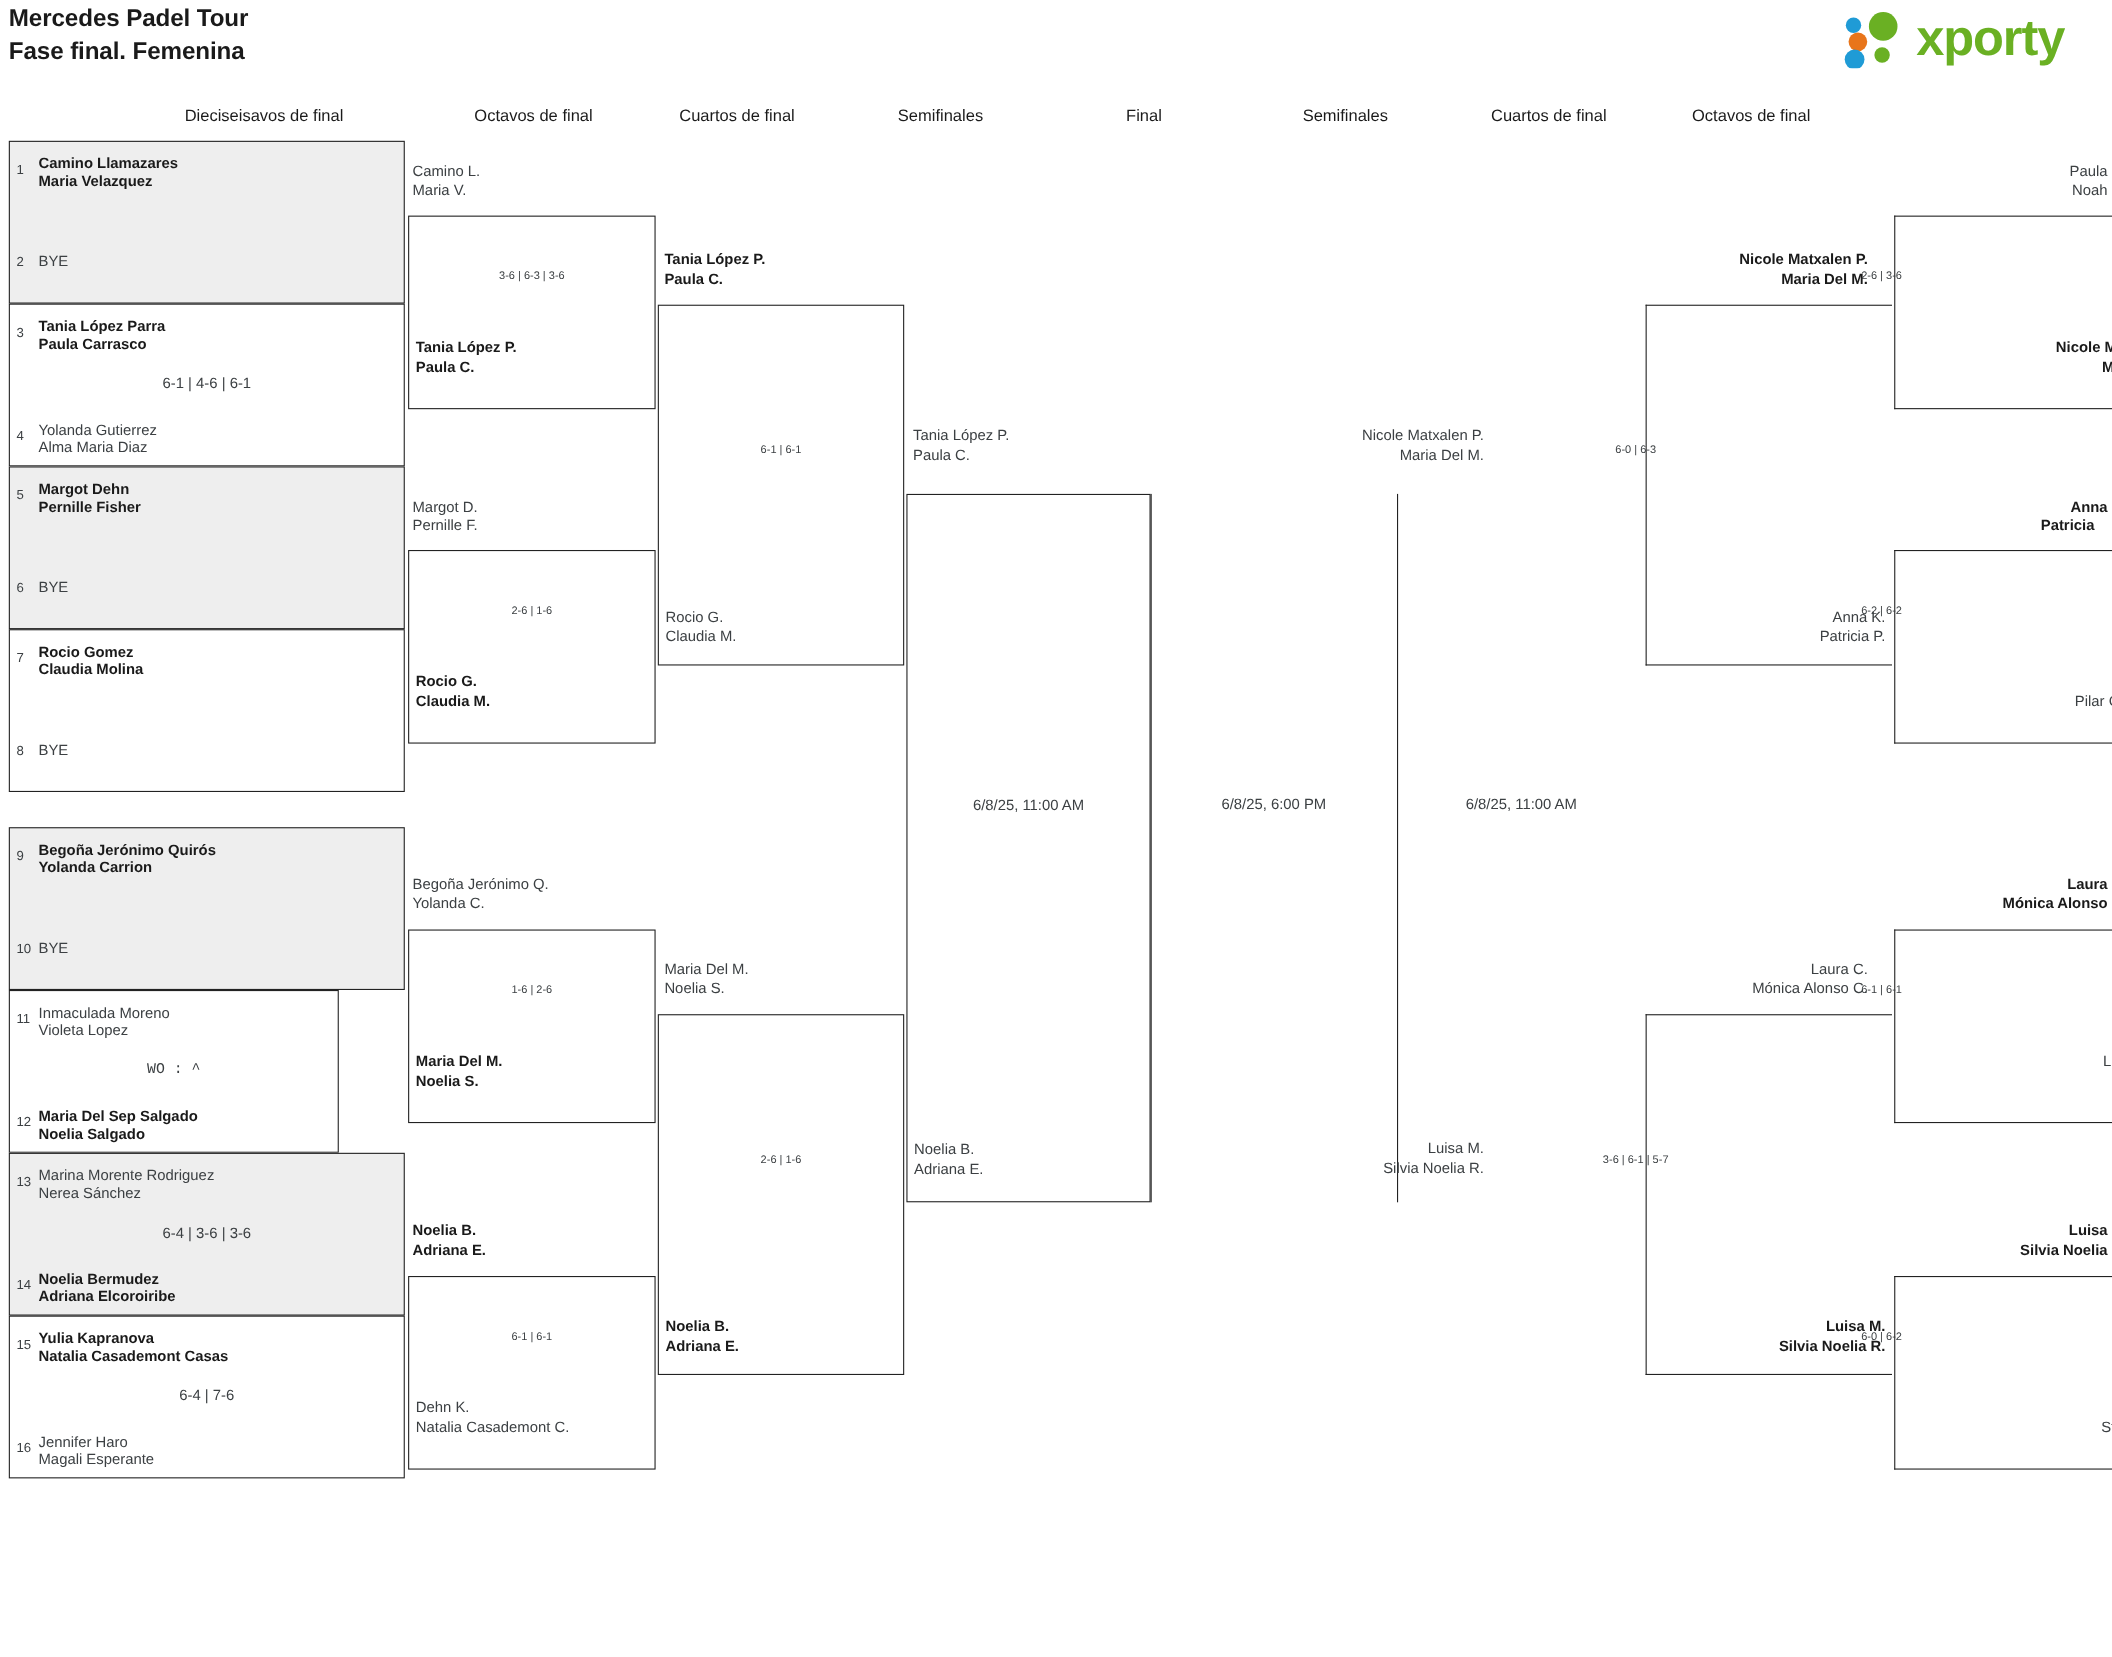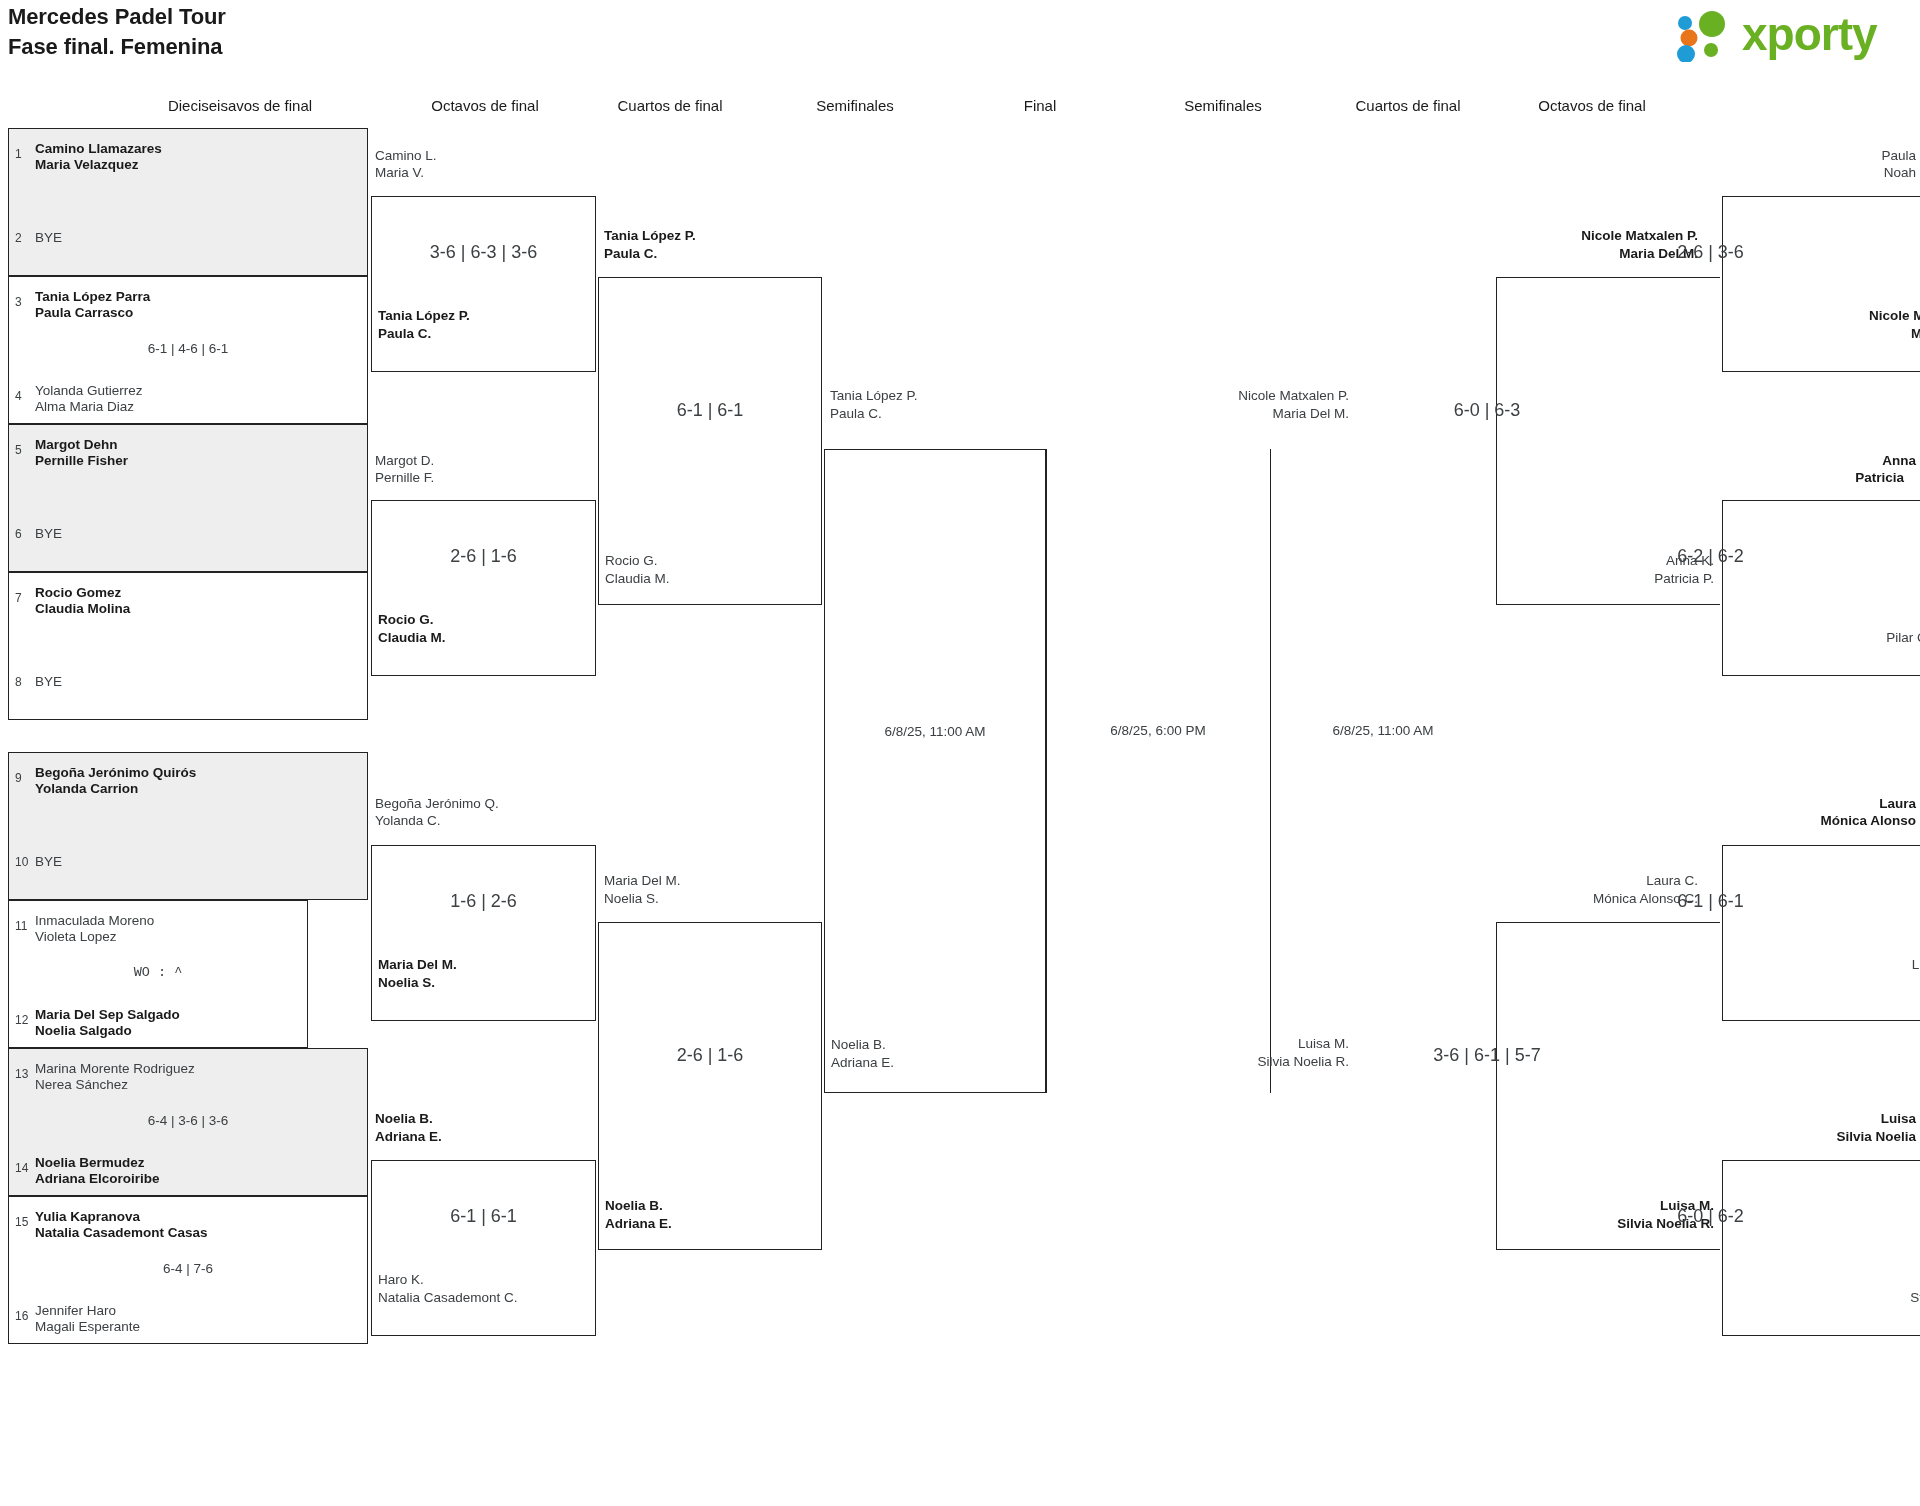--- a/index.html
+++ b/index.html
@@ -29,21 +29,21 @@
   .cell { position: absolute; }
   .r1 { border: 1px solid #222; }
   .r1.shade { background: #eeeeee; }
   .r1 .seed { position: absolute; left: 6px; font-size: 12px; color: #3c4043; line-height: 14px; }
   .r1 .nm { position: absolute; left: 26px; right: 6px; font-size: 13.5px; line-height: 16px; color: #3c4043; }
   .r1 .nm.win { font-weight: 700; color: #1a1a1a; }
   .r1 .byelabel { position: absolute; left: 26px; font-size: 13.5px; color: #3c4043; line-height: 16px; }
   .r1 .score { position: absolute; left: 0; right: 0; text-align: center; font-size: 13.5px; color: #3c4043; }
 
   .box { position: absolute; border: 1px solid #222; }
-  .boxscore { position: absolute; left: 0; right: 0; text-align: center; font-size: 18px; color: #3c4043; line-height: 16px; }
+  .boxscore { position: absolute; left: 0; right: 0; text-align: center; font-size: 10px; color: #3c4043; line-height: 16px; }
 
   .pl { position: absolute; font-size: 13.5px; line-height: 17px; color: #3c4043; white-space: nowrap; }
   .pl.win { font-weight: 700; color: #1a1a1a; }
   .pl.right { text-align: right; }
 
   .divider { position: absolute; background: #222; }
   .datelbl { position: absolute; font-size: 13.5px; color: #3c4043; text-align: center; white-space: nowrap; }
 </style>
 </head>
 <body>
@@ -168,21 +168,21 @@
   <div class="box" style="left:371px;top:845px;width:225px;height:176px;">
     <div class="boxscore" style="top:47px;">1-6 | 2-6</div>
     <div class="pl win" style="left:6px;top:110px;">Maria Del M.</div>
     <div class="pl win" style="left:6px;top:128px;">Noelia S.</div>
   </div>
 
   <div class="pl win" style="left:375px;top:1110px;">Noelia B.</div>
   <div class="pl win" style="left:375px;top:1128px;">Adriana E.</div>
   <div class="box" style="left:371px;top:1160px;width:225px;height:176px;">
     <div class="boxscore" style="top:47px;">6-1 | 6-1</div>
-    <div class="pl" style="left:6px;top:110px;">Haro K.</div>
+    <div class="pl" style="left:6px;top:110px;">Dehn K.</div>
     <div class="pl" style="left:6px;top:128px;">Natalia Casademont C.</div>
   </div>
 
   <div class="pl win" style="left:604px;top:227px;">Tania López P.</div>
   <div class="pl win" style="left:604px;top:245px;">Paula C.</div>
   <div class="box" style="left:598px;top:277px;width:224px;height:328px;">
     <div class="boxscore" style="top:124px;">6-1 | 6-1</div>
     <div class="pl" style="left:6px;top:274px;">Rocio G.</div>
     <div class="pl" style="left:6px;top:292px;">Claudia M.</div>
   </div>

